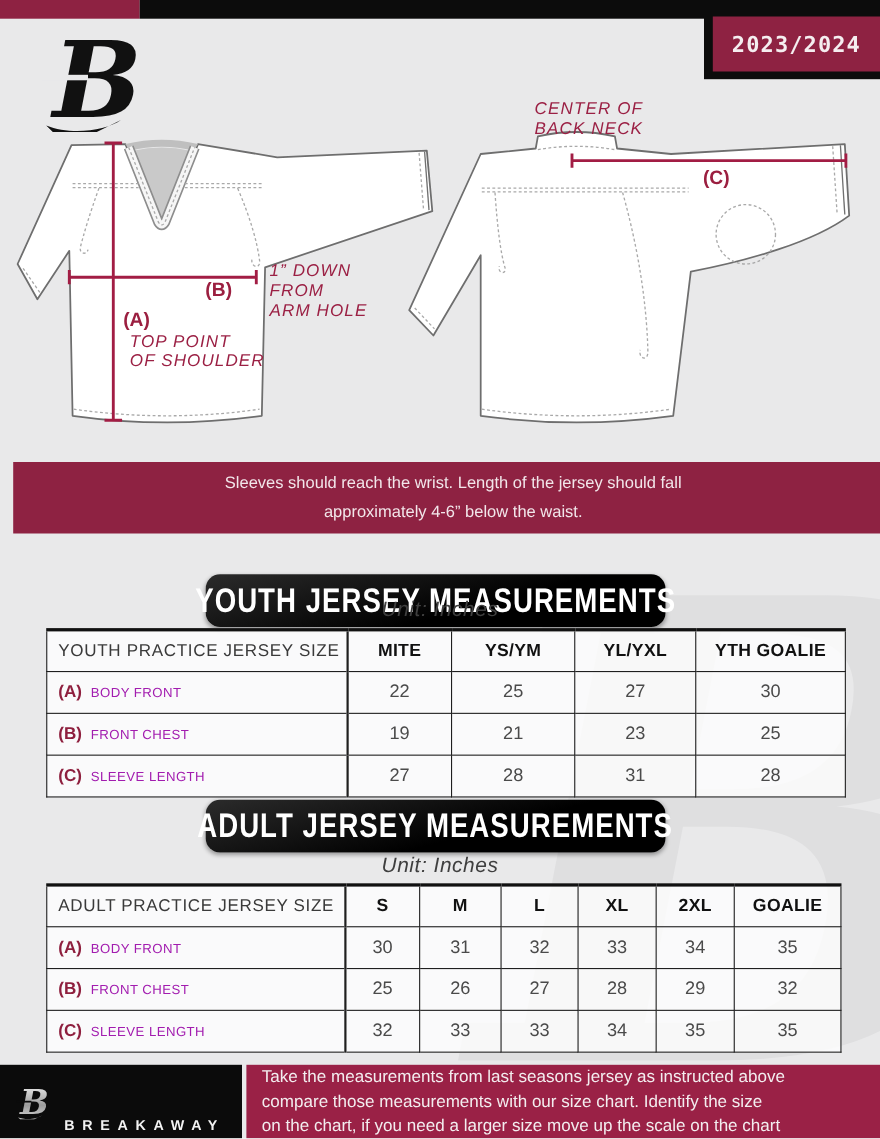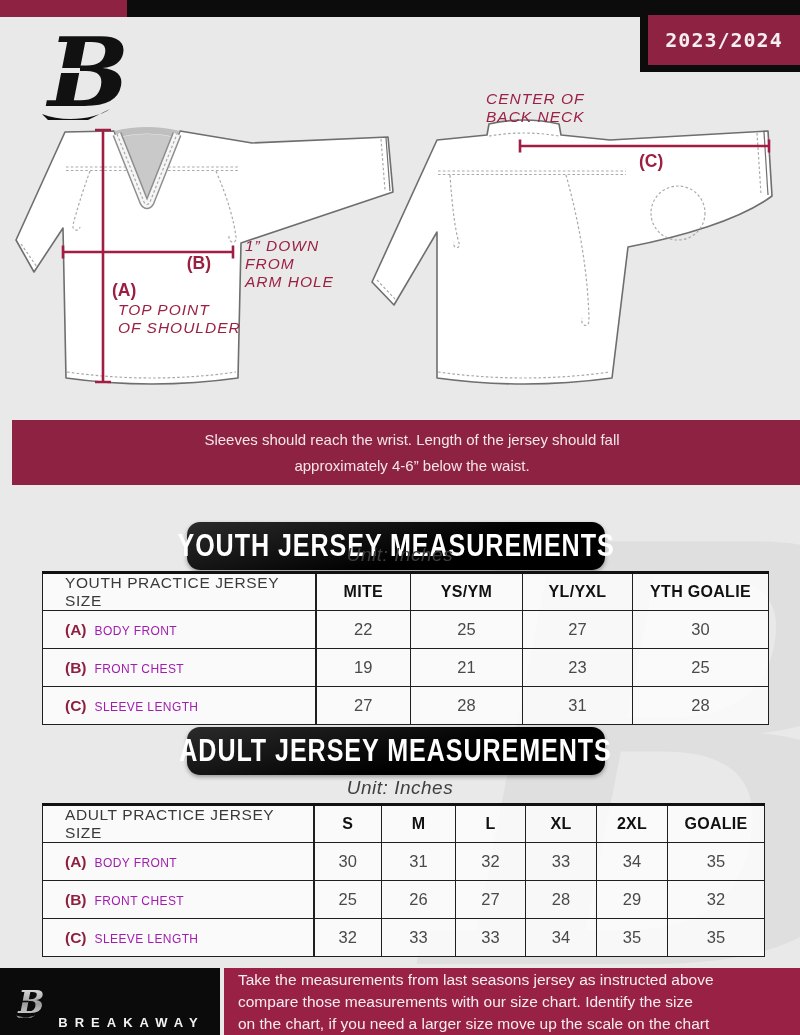--- a/index.html
+++ b/index.html
@@ -39,21 +39,21 @@
   .section-banner{width:418px;height:48px;background:linear-gradient(165deg,#2b2b2b 0%,#000 60%);border-radius:13px;
     display:flex;align-items:center;justify-content:center;box-shadow:0 2px 4px rgba(0,0,0,.35);z-index:2;}
   .section-banner span{color:#fff;font-weight:bold;font-size:27px;letter-spacing:1px;transform:scale(.93,1.15);white-space:nowrap;}
   .unit{width:800px;left:0;text-align:center;font-style:italic;font-size:19px;color:#3f3f3f;letter-spacing:.5px;z-index:2;}
 
   
   table.size-table{border-collapse:collapse;table-layout:fixed;background:rgba(255,255,255,.78);z-index:2;position:absolute;}
   .size-table th,.size-table td{border:1.5px solid #1f1f1f;padding:0;}
   .size-table thead th{border-top:3px solid #111;height:36px;}
   .size-table td{height:37px;}
-  .size-table .lbl{text-align:left;padding-left:22px;border-right:2.5px solid #1f1f1f;}
+  .size-table .lbl{text-align:left;padding-left:10px;border-right:2.5px solid #1f1f1f;}
   .size-table thead .lbl{font-weight:normal;font-size:15.5px;letter-spacing:.6px;color:#3a3a3a;}
   .size-table thead .sz{font-weight:bold;font-size:16px;color:#111;letter-spacing:.3px;}
   .size-table td.val{text-align:center;font-size:16.5px;color:#4a4a4a;}
   .rowkey{color:#8e1f3e;font-weight:bold;font-size:15.5px;margin-right:8px;}
   .rowlbl{font-size:12px;color:#a21caf;letter-spacing:.4px;}
   .youth-table{left:42px;top:571px;width:726px;}
   .adult-table{left:42px;top:803px;width:722px;}
 
   
   .footer-black{left:0;top:968px;width:220px;height:67px;background:#0b0b0b;display:flex;align-items:center;justify-content:center;gap:9px;z-index:2;}

